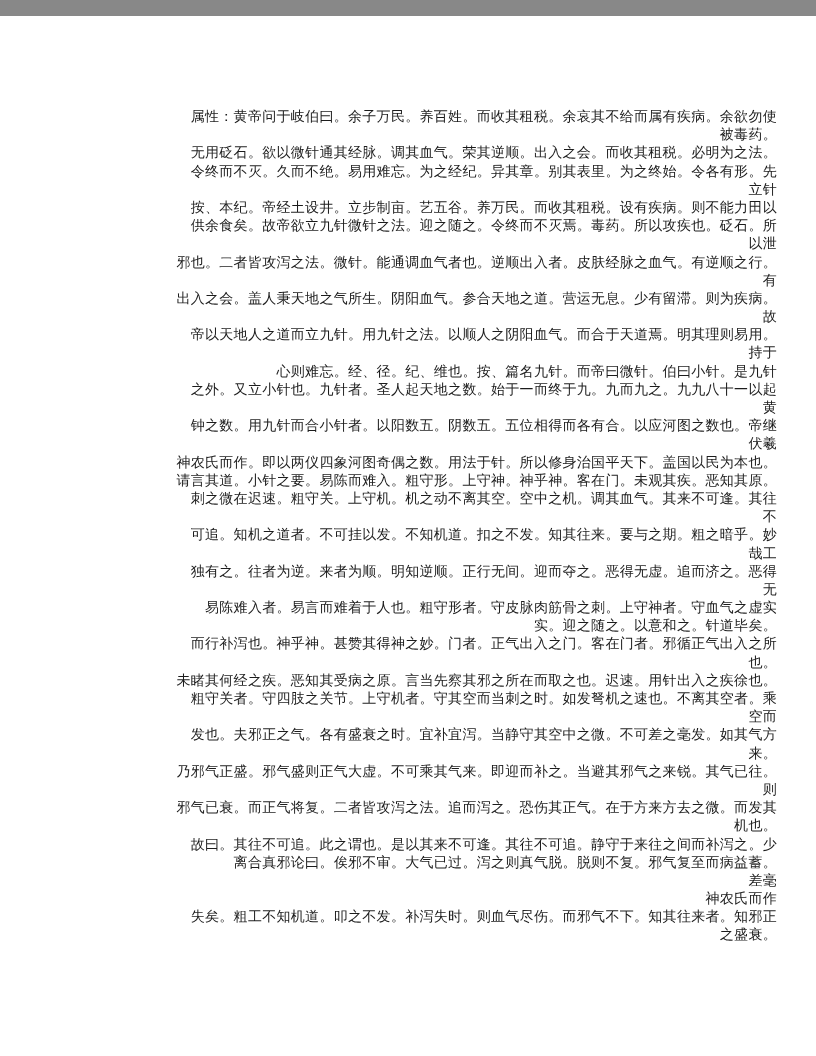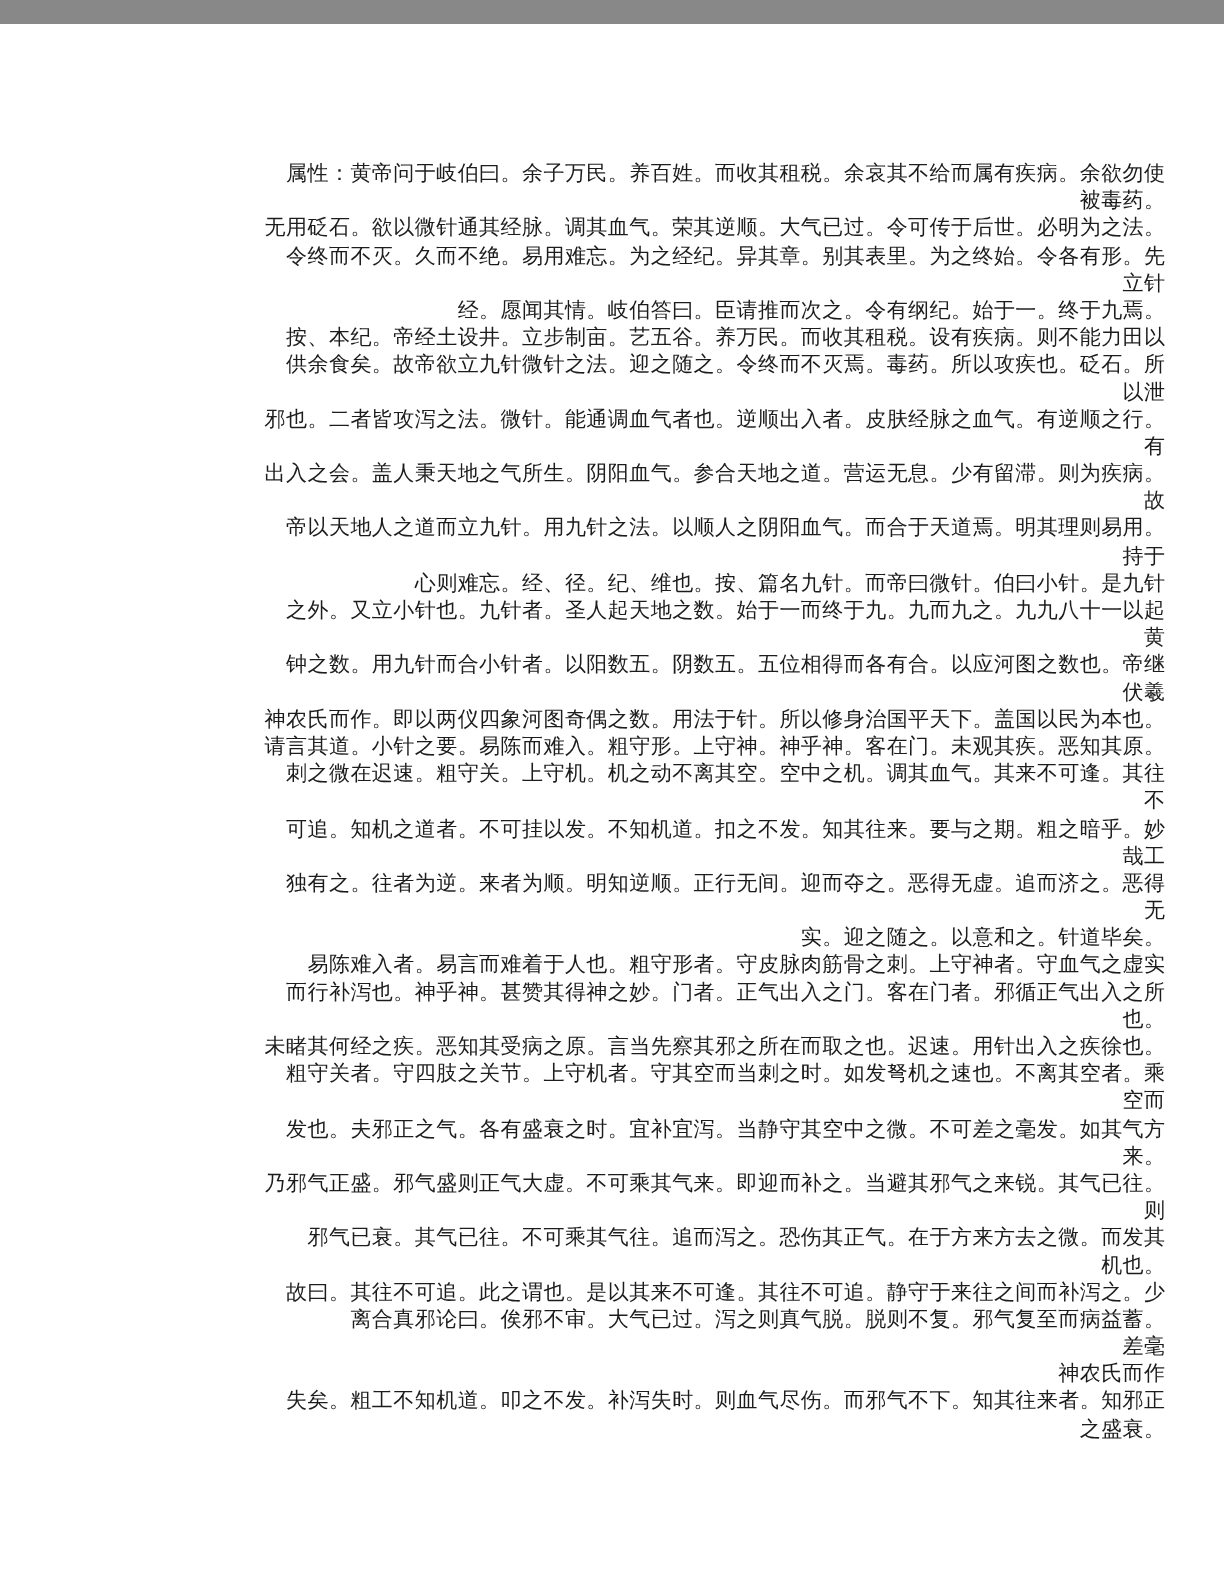--- a/index.html
+++ b/index.html
@@ -32,24 +32,23 @@
     letter-spacing: 0.3px;
   }
 </style>
 </head>
 <body>
 
 <div class="page">
   <div class="text-block">
       <div class="text-line">属性：黄帝问于岐伯曰。余子万民。养百姓。而收其租税。余哀其不给而属有疾病。余欲勿使</div>
       <div class="text-line">被毒药。</div>
-      <div class="text-line">无用砭石。欲以微针通其经脉。调其血气。荣其逆顺。大气已过。令可传于后世。必明为之法。</div>
+      <div class="text-line">无用砭石。欲以微针通其经脉。调其血气。荣其逆顺。出入之会。而收其租税。必明为之法。</div>
       <div class="text-line">令终而不灭。久而不绝。易用难忘。为之经纪。异其章。别其表里。为之终始。令各有形。先</div>
       <div class="text-line">立针</div>
-      <div class="text-line">经。愿闻其情。岐伯答曰。臣请推而次之。令有纲纪。始于一。终于九焉。</div>
       <div class="text-line">按、本纪。帝经土设井。立步制亩。艺五谷。养万民。而收其租税。设有疾病。则不能力田以</div>
       <div class="text-line">供余食矣。故帝欲立九针微针之法。迎之随之。令终而不灭焉。毒药。所以攻疾也。砭石。所</div>
       <div class="text-line">以泄</div>
       <div class="text-line">邪也。二者皆攻泻之法。微针。能通调血气者也。逆顺出入者。皮肤经脉之血气。有逆顺之行。</div>
       <div class="text-line">有</div>
       <div class="text-line">出入之会。盖人秉天地之气所生。阴阳血气。参合天地之道。营运无息。少有留滞。则为疾病。</div>
       <div class="text-line">故</div>
       <div class="text-line">帝以天地人之道而立九针。用九针之法。以顺人之阴阳血气。而合于天道焉。明其理则易用。</div>
       <div class="text-line">持于</div>
       <div class="text-line">心则难忘。经、径。纪、维也。按、篇名九针。而帝曰微针。伯曰小针。是九针</div>
@@ -58,32 +57,32 @@
       <div class="text-line">钟之数。用九针而合小针者。以阳数五。阴数五。五位相得而各有合。以应河图之数也。帝继</div>
       <div class="text-line">伏羲</div>
       <div class="text-line">神农氏而作。即以两仪四象河图奇偶之数。用法于针。所以修身治国平天下。盖国以民为本也。</div>
       <div class="text-line">请言其道。小针之要。易陈而难入。粗守形。上守神。神乎神。客在门。未观其疾。恶知其原。</div>
       <div class="text-line">刺之微在迟速。粗守关。上守机。机之动不离其空。空中之机。调其血气。其来不可逢。其往</div>
       <div class="text-line">不</div>
       <div class="text-line">可追。知机之道者。不可挂以发。不知机道。扣之不发。知其往来。要与之期。粗之暗乎。妙</div>
       <div class="text-line">哉工</div>
       <div class="text-line">独有之。往者为逆。来者为顺。明知逆顺。正行无间。迎而夺之。恶得无虚。追而济之。恶得</div>
       <div class="text-line">无</div>
+      <div class="text-line">易陈难入者。易言而难着于人也。粗守形者。守皮脉肉筋骨之刺。上守神者。守血气之虚实</div>
       <div class="text-line">实。迎之随之。以意和之。针道毕矣。</div>
-      <div class="text-line">易陈难入者。易言而难着于人也。粗守形者。守皮脉肉筋骨之刺。上守神者。守血气之虚实</div>
       <div class="text-line">而行补泻也。神乎神。甚赞其得神之妙。门者。正气出入之门。客在门者。邪循正气出入之所</div>
       <div class="text-line">也。</div>
       <div class="text-line">未睹其何经之疾。恶知其受病之原。言当先察其邪之所在而取之也。迟速。用针出入之疾徐也。</div>
       <div class="text-line">粗守关者。守四肢之关节。上守机者。守其空而当刺之时。如发弩机之速也。不离其空者。乘</div>
       <div class="text-line">空而</div>
       <div class="text-line">发也。夫邪正之气。各有盛衰之时。宜补宜泻。当静守其空中之微。不可差之毫发。如其气方</div>
       <div class="text-line">来。</div>
       <div class="text-line">乃邪气正盛。邪气盛则正气大虚。不可乘其气来。即迎而补之。当避其邪气之来锐。其气已往。</div>
       <div class="text-line">则</div>
-      <div class="text-line">邪气已衰。其气已往。不可乘其气往。追而泻之。恐伤其正气。在于方来方去之微。而发其</div>
+      <div class="text-line">邪气已衰。而正气将复。二者皆攻泻之法。追而泻之。恐伤其正气。在于方来方去之微。而发其</div>
       <div class="text-line">机也。</div>
       <div class="text-line">故曰。其往不可追。此之谓也。是以其来不可逢。其往不可追。静守于来往之间而补泻之。少</div>
       <div class="text-line">离合真邪论曰。俟邪不审。大气已过。泻之则真气脱。脱则不复。邪气复至而病益蓄。</div>
       <div class="text-line">差毫</div>
       <div class="text-line">神农氏而作</div>
       <div class="text-line">失矣。粗工不知机道。叩之不发。补泻失时。则血气尽伤。而邪气不下。知其往来者。知邪正</div>
       <div class="text-line">之盛衰。</div>
     </div>
 </div>
 

